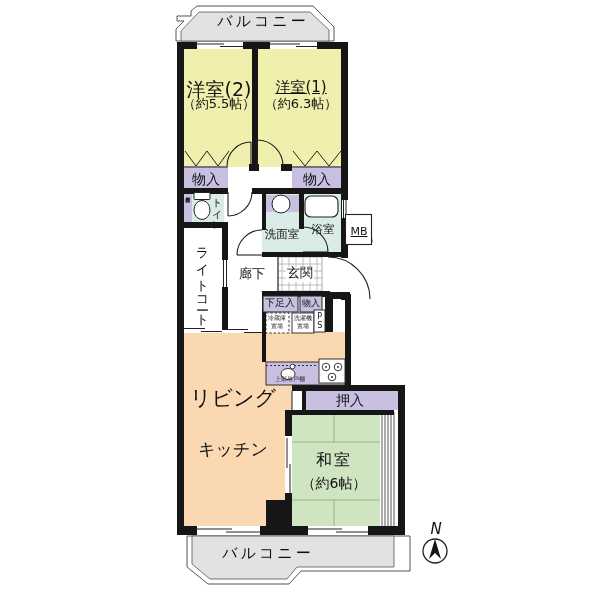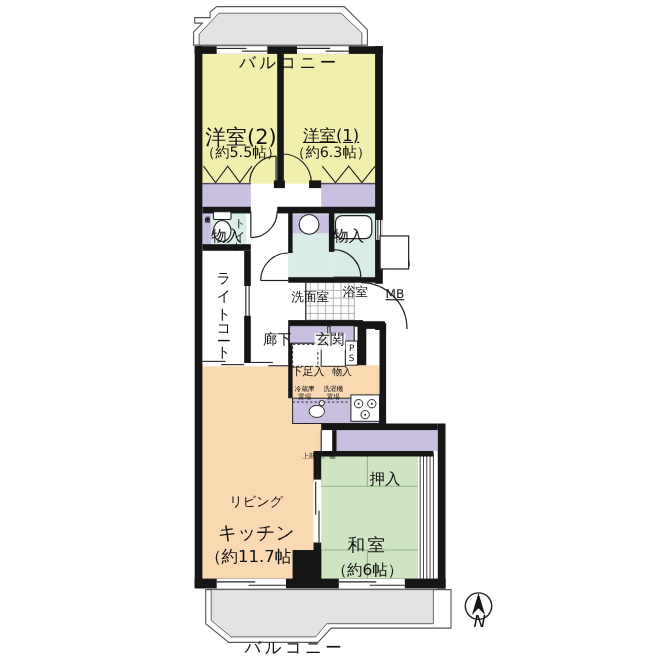--- a/index.html
+++ b/index.html
@@ -1,20 +1,20 @@
 <!DOCTYPE html>
 <html><head>
 <meta charset="utf-8">
 <style>
   html,body{margin:0;padding:0;background:#fff;}
   #stage{position:relative;width:600px;height:600px;background:#fff;overflow:hidden;
          font-family:"DejaVu Sans","Liberation Sans",sans-serif;color:#111;}
   #plan-svg{position:absolute;left:0;top:0;}
   .lbl{position:absolute;white-space:nowrap;color:#111;line-height:1.15;}
-  .ctr{transform:translateX(-50%);text-align:center;margin-top:36px;}
+  .ctr{transform:translateX(-50%);text-align:center;}
   .vert{writing-mode:vertical-rl;text-orientation:upright;letter-spacing:1px;}
   .halo{background:rgba(255,255,255,.85);padding:0 1px;font-family:Liberation Mono, monospace;}
 </style>
 </head>
 <body>
 
 <div id="stage">
 
 <svg id="plan-svg" width="600" height="600" viewBox="0 0 600 600">
 
@@ -230,23 +230,22 @@
   <div class="lbl ctr" style="left:280px;top:297px;font-size:10px;">下足入</div>
   <div class="lbl ctr" style="left:311px;top:298px;font-size:9px;">物入</div>
 
   <div class="lbl ctr" style="left:277px;top:315px;font-size:6px;">冷蔵庫</div>
   <div class="lbl ctr" style="left:277px;top:323px;font-size:6px;">置場</div>
   <div class="lbl ctr" style="left:303px;top:315px;font-size:6px;">洗濯機</div>
   <div class="lbl ctr" style="left:303px;top:323px;font-size:6px;">置場</div>
   <div class="lbl vert" style="left:315px;top:312px;font-size:8px;letter-spacing:0;">PS</div>
   <div class="lbl ctr" style="left:290px;top:376px;font-size:6px;">上部吊戸棚</div>
 
-  <div class="lbl ctr" style="left:233px;top:414px;font-size:12px;">リビング</div>
+  <div class="lbl ctr" style="left:233px;top:386px;font-size:21px;">リビング</div>
   <div class="lbl ctr" style="left:233px;top:440px;font-size:17px;">キッチン</div>
-  <div class="lbl ctr" style="left:233px;top:462px;font-size:15px;">（約11.7帖）</div>
 
   <div class="lbl ctr" style="left:350px;top:392px;font-size:14px;">押入</div>
   <div class="lbl ctr" style="left:334px;top:451px;font-size:16px;letter-spacing:2px;">和室</div>
   <div class="lbl ctr" style="left:334px;top:475px;font-size:14px;">（約6帖）</div>
 
   <div class="lbl ctr" style="left:268px;top:545px;font-size:15px;letter-spacing:3px;">バルコニー</div>
 
   <div class="lbl ctr" style="left:436px;top:521px;font-size:15px;font-style:italic;">N</div>
 </div>
 

